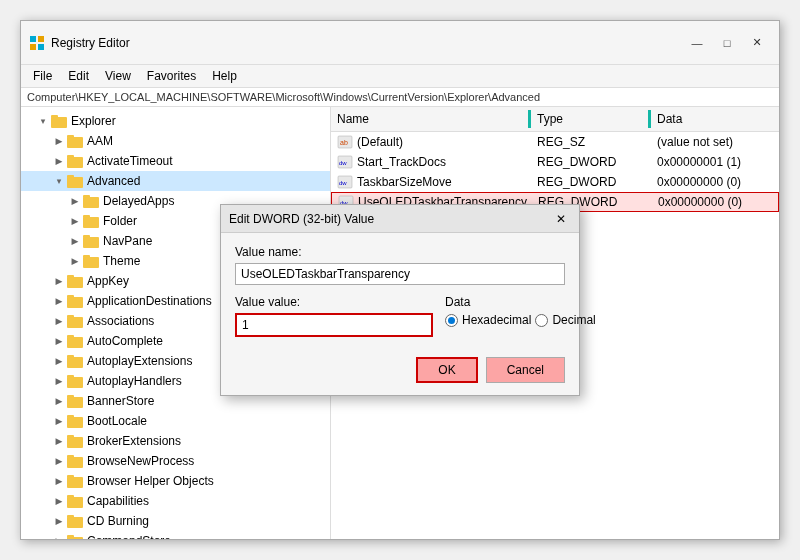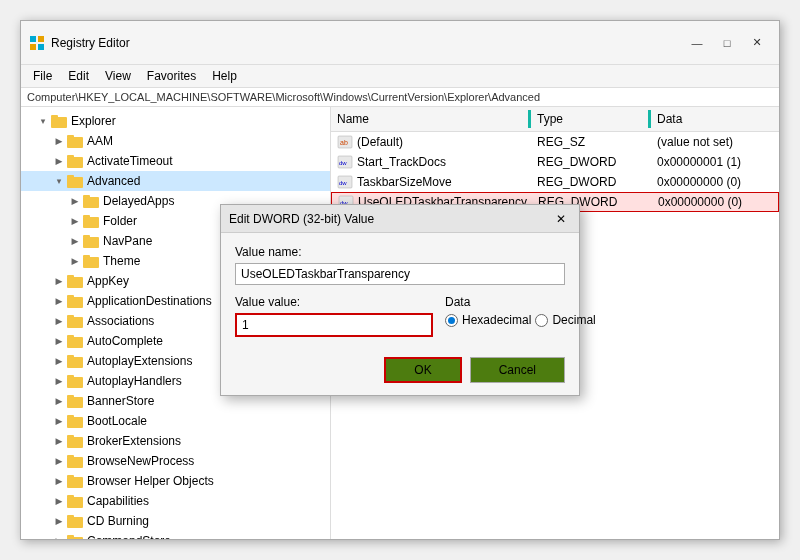--- a/index.html
+++ b/index.html
@@ -317,24 +317,24 @@
     }
 
     .dialog-footer {
       display: flex;
       justify-content: flex-end;
       gap: 8px;
       padding: 8px 14px 12px;
     }
 
     .dialog-btn {
-      padding: 4px 28px;
+      padding: 4px 20px;
       font-size: 12px;
       border: 1px solid #aaa;
-      background: #4d7c0f;
+      background: #fca5a5;
       cursor: pointer;
       min-width: 60px;
     }
     .dialog-btn.ok-btn {
       border: 2px solid #cc0000;
     }
 
     
     ::-webkit-scrollbar { width: 8px; height: 8px; }
     ::-webkit-scrollbar-track { background: #f0f0f0; }

